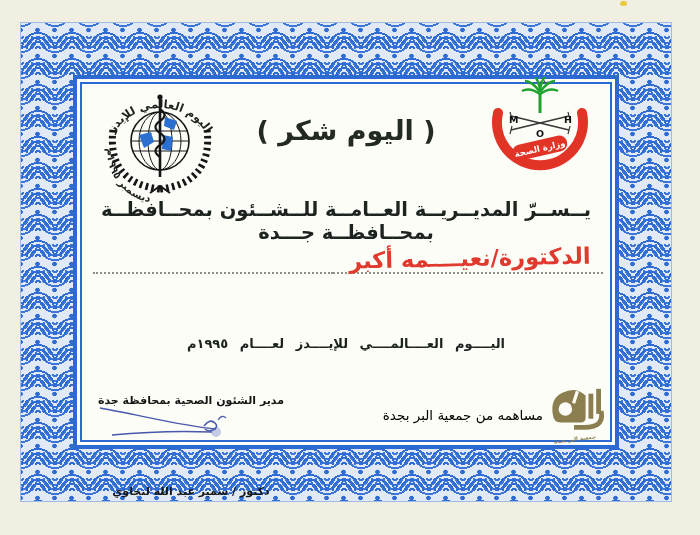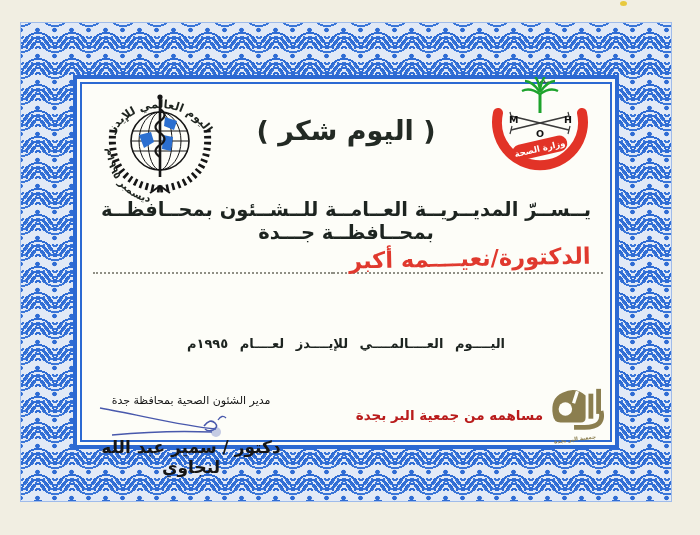--- a/index.html
+++ b/index.html
@@ -71,34 +71,34 @@
   .line2-name {
     display:inline-block; color:#e0392e; font-size:22.5px; font-weight:bold;
     transform:rotate(-1.2deg); white-space:nowrap;
   }
   .line2-fill { flex:1; min-width:30px; height:5px; border-bottom:2px dotted #8f8f85; }
 
   .sig-block {
     position:absolute; left:-6px; top:305px; width:220px;
     text-align:center; direction:rtl; color:#161616;
   }
-  .sig-role { font-size:11px; font-weight:normal; }
+  .sig-role { font-size:11px; font-weight:bold; }
   .sig-svg { display:block; margin:-1px auto -3px auto; }
-  .sig-name { font-size:17px; font-weight:bold; }
+  .sig-name { font-size:11px; font-weight:bold;margin-top:48px; }
 
   .sponsor {
     position:absolute; right:-2px; top:296px;
     display:flex; direction:rtl; align-items:center;
   }
   .sponsor-logo-wrap { width:64px; text-align:center; }
   .sponsor-caption {
     display:block; font-size:5.5px; color:#8b7e4f; font-weight:bold;
     transform:rotate(-7deg); margin-top:-5px;
   }
-  .sponsor-text { font-size:13.5px; font-weight:bold; color:#b91c1c; margin-top:2px; }
+  .sponsor-text { font-size:13.5px; font-weight:normal; color:#000000; margin-top:2px; }
 
   .speck { position:absolute; border-radius:50%; }
   .speck-yellow { left:620px; top:1px; width:7px; height:5px; background:#e8c93e; }
   .speck-pink { left:627px; top:153px; width:4px; height:4px; background:#e9a296; }
 </style>
 </head>
 <body>
 
 <div class="page">
   <div class="speck speck-yellow"></div>

